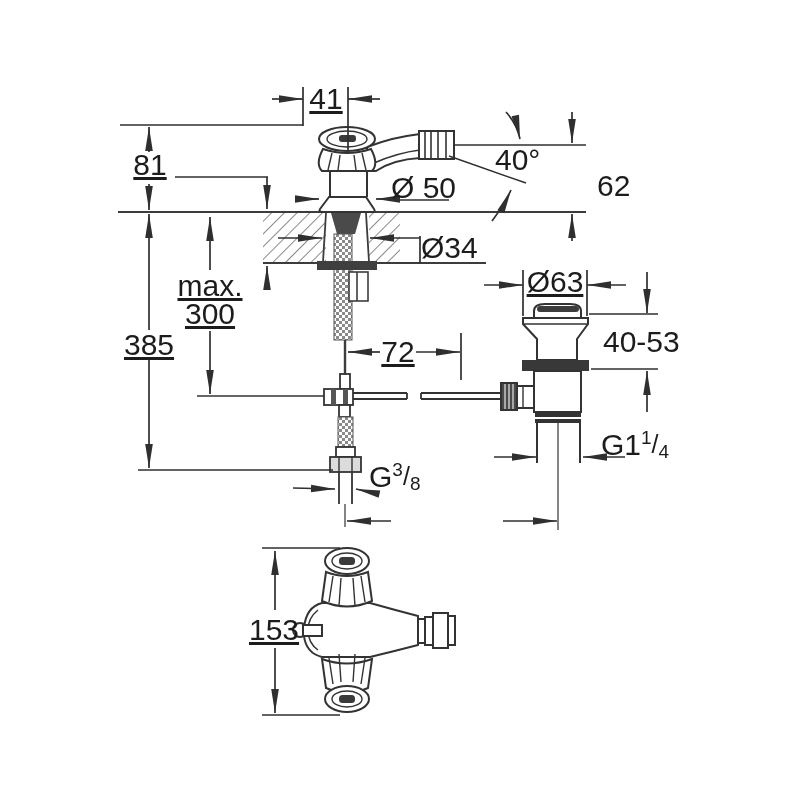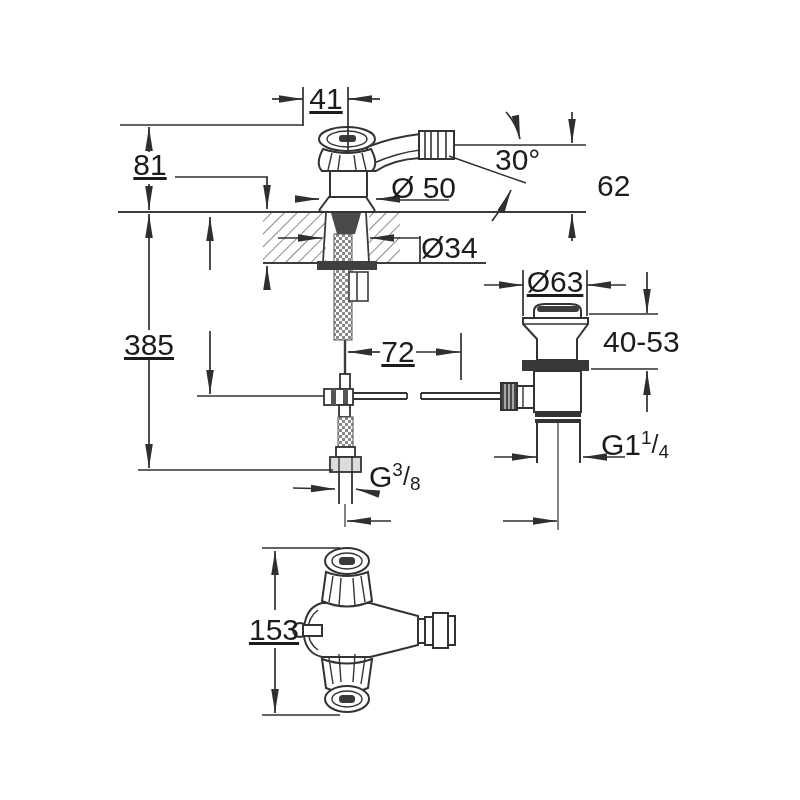--- a/index.html
+++ b/index.html
@@ -260,28 +260,29 @@
       <line x1="275" y1="648" x2="275" y2="713" marker-end="url(#arw)"></line>
     </g>
   </g>
 </svg>
 
 <div class="dim-label ctr" style="left:303px;top:84px;width:46px;">41</div>
 
 <div class="dim-label ctr" style="left:128px;top:150px;width:44px;">81</div>
 
 
-<div class="dim-label" style="left:495px;top:145px;">30°</div>
+<div class="dim-label" style="left:495px;top:145px;">40°</div>
 
 <div class="dim-label" style="left:553px;top:171px;margin-left:44px;">62</div>
 
 <div class="dim-label" style="left:391px;top:173px;">Ø 50</div>
 
 <div class="dim-label" style="left:421px;top:233px;">Ø34</div>
 
+<div class="dim-label ctr two-line" style="left:155px;top:272px;width:110px;"><span>max.</span><br><span>300</span></div>
 
 <div class="dim-label ctr" style="left:121px;top:330px;width:56px;">385</div>
 
 <div class="dim-label ctr" style="left:379px;top:337px;width:38px;">72</div>
 
 <div class="dim-label ctr" style="left:522px;top:267px;width:66px;">Ø63</div>
 
 <div class="dim-label" style="left:603px;top:327px;">40-53</div>
 
 <div class="dim-label" style="left:601px;top:423px;"><span>G1</span><span class="frac-sup">1</span><span class="frac-slash">/</span><span class="frac-sub">4</span></div>

